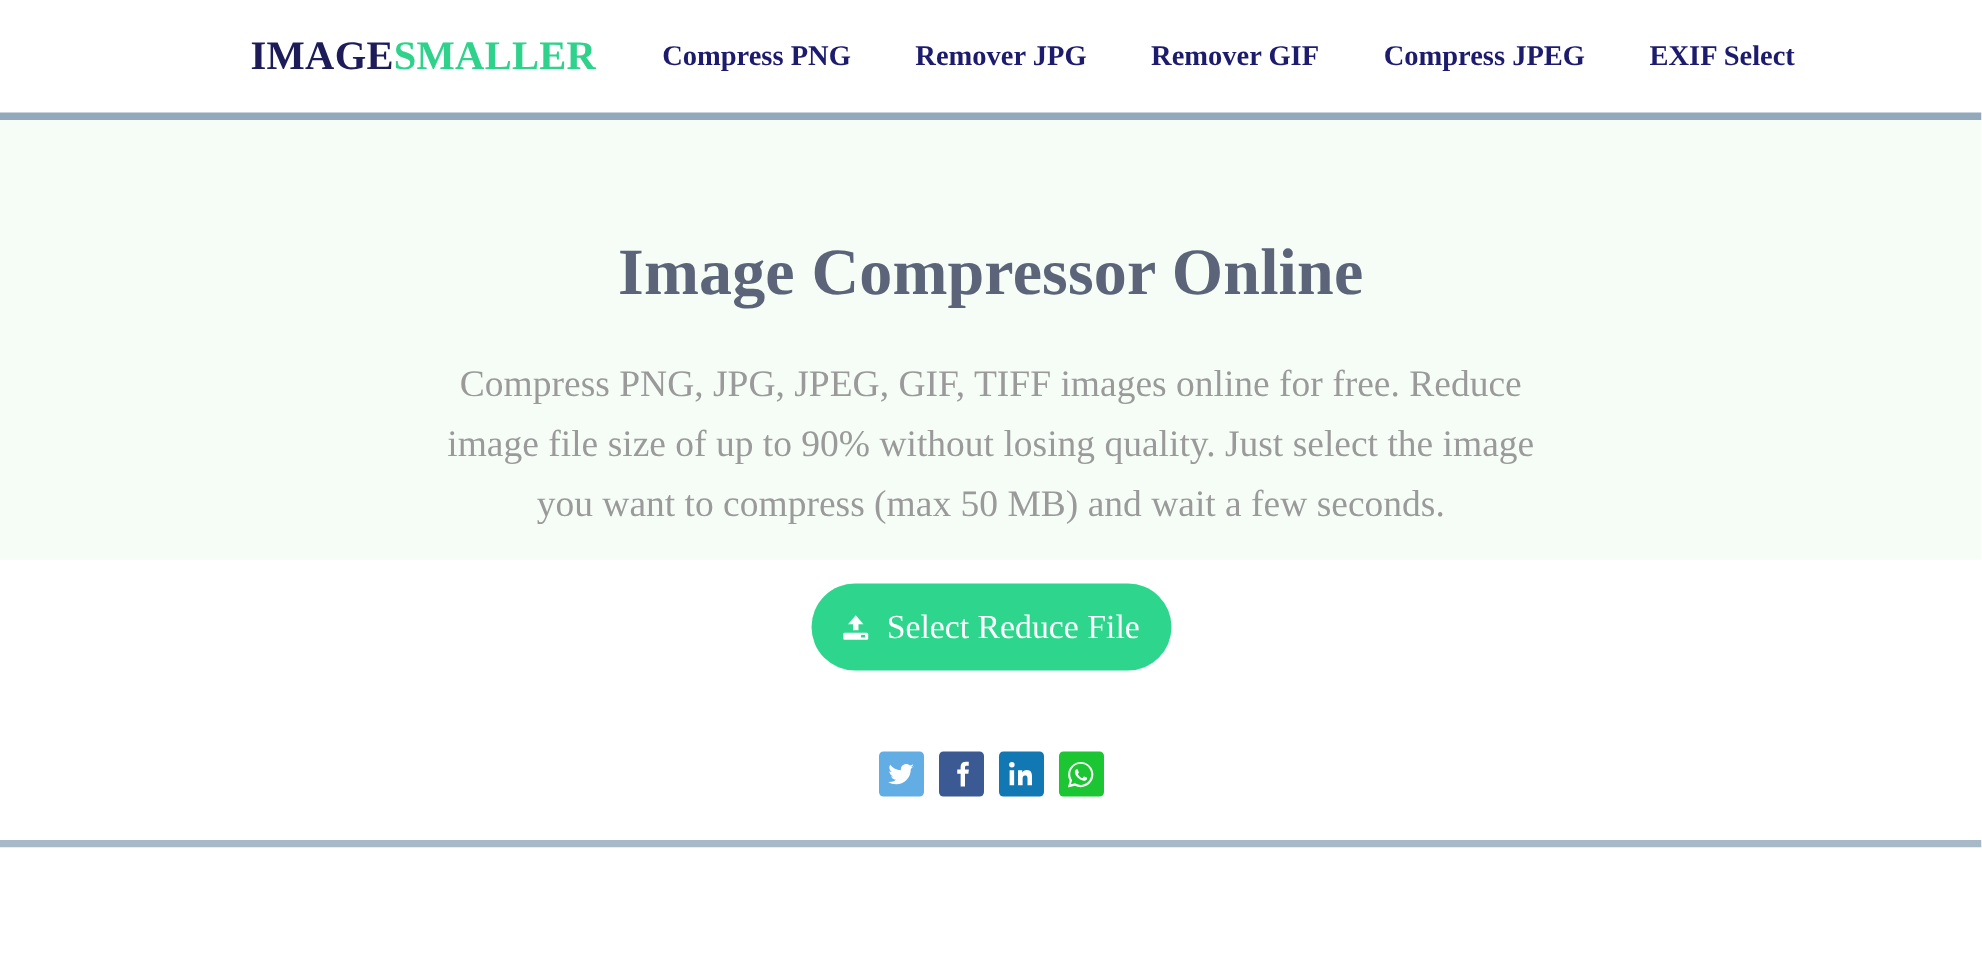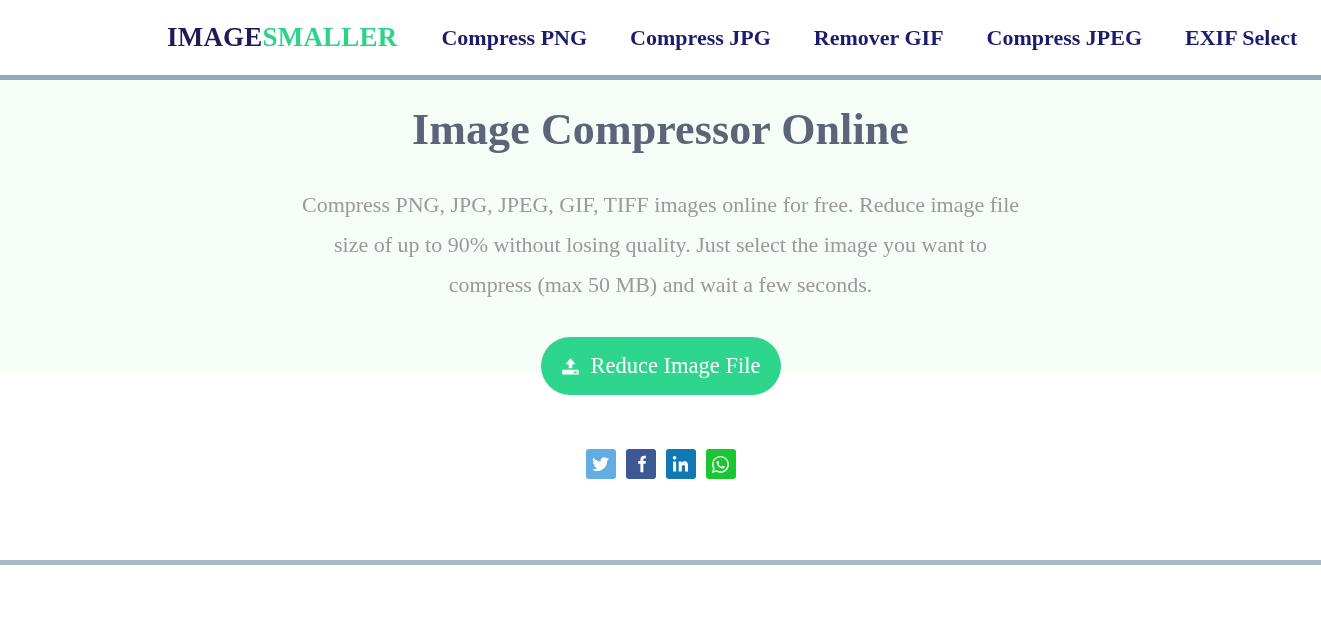--- a/index.html
+++ b/index.html
@@ -37,54 +37,54 @@
   .logo .logo-smaller { color: #2fd28b; }
 
   .main-nav {
     display: flex;
     align-items: center;
     gap: 43px;
   }
   .nav-link {
     font-family: "Liberation Serif", serif;
     font-weight: bold;
-    font-size: 22px;
+    font-size: 19px;
     color: #1d1b6e;
     text-decoration: none;
     white-space: nowrap;
   }
 
   .header-rule {
     height: 5px;
     background: #93a8bb;
     width: 100%;
   }
 
   
   .hero {
     position: relative;
     height: 480px;
     background: linear-gradient(to bottom, #f6fdf7 0%, #f6fdf7 61%, #ffffff 61.2%, #ffffff 100%);
     text-align: center;
     box-sizing: border-box;
-    padding-top: 24px;
+    padding-top: 76px;
   }
   .hero-title {
     margin: 0;
     font-family: "Liberation Serif", serif;
     font-weight: bold;
     font-size: 44px;
     color: #5b6479;
     letter-spacing: 0.1px;
   }
   .hero-desc {
     margin: 30px auto 0 auto;
     width: 740px;
     font-family: "Liberation Serif", serif;
-    font-size: 22px;
+    font-size: 25px;
     line-height: 40px;
     color: #9a9a9a;
   }
 
   .cta-wrap {
     margin-top: 32px;
   }
   .cta-button {
     display: inline-flex;
     align-items: center;
@@ -146,21 +146,21 @@
 </style>
 </head>
 <body>
 
 <header class="site-header">
   <a class="logo" href="#">
     <span class="logo-image">IMAGE</span><span class="logo-smaller">SMALLER</span>
   </a>
   <nav class="main-nav">
     <a class="nav-link" href="#">Compress PNG</a>
-    <a class="nav-link" href="#">Compress JPG</a>
+    <a class="nav-link" href="#">Remover JPG</a>
     <a class="nav-link" href="#">Remover GIF</a>
     <a class="nav-link" href="#">Compress JPEG</a>
     <a class="nav-link" href="#">EXIF Select</a>
   </nav>
 </header>
 
 <div class="header-rule"></div>
 
 <section class="hero">
   <h1 class="hero-title">Image Compressor Online</h1>
@@ -168,21 +168,21 @@
 
   <div class="cta-wrap">
     <button class="cta-button">
       <span class="upload-icon">
         <svg viewBox="0 0 24 24" xmlns="http://www.w3.org/2000/svg" aria-hidden="true">
           <path d="M12 1.5 L18.5 9 H14.3 V14.2 H9.7 V9 H5.5 Z" fill="#ffffff"></path>
           <rect x="1.5" y="16.2" width="21" height="6" rx="1.2" fill="#ffffff"></rect>
           <rect x="16.4" y="18.2" width="3.6" height="2" rx="0.5" fill="#2ed68d"></rect>
         </svg>
       </span>
-      <span>Reduce Image File</span>
+      <span>Select Reduce File</span>
     </button>
   </div>
 
   <div class="social-row">
     <a class="social-btn social-twitter" href="#">
       <span>
         <svg width="20" height="20" viewBox="0 0 24 24" xmlns="http://www.w3.org/2000/svg" aria-hidden="true">
           <path fill="#ffffff" d="M22 5.9c-.7.3-1.5.5-2.4.6.8-.5 1.5-1.3 1.8-2.3-.8.5-1.7.8-2.6 1-.8-.8-1.9-1.3-3.1-1.3-2.3 0-4.2 1.9-4.2 4.2 0 .3 0 .7.1 1C8.1 8.9 5 7.2 2.9 4.6c-.4.6-.6 1.3-.6 2.1 0 1.5.7 2.7 1.9 3.5-.7 0-1.3-.2-1.9-.5 0 2 1.4 3.7 3.3 4.1-.3.1-.7.1-1.1.1-.3 0-.5 0-.8-.1.5 1.7 2.1 2.9 3.9 2.9-1.4 1.1-3.2 1.8-5.2 1.8h-1c1.8 1.2 4 1.8 6.3 1.8 7.5 0 11.7-6.3 11.7-11.7v-.5c.8-.6 1.5-1.3 2-2.2z"></path>
         </svg>
       </span>

